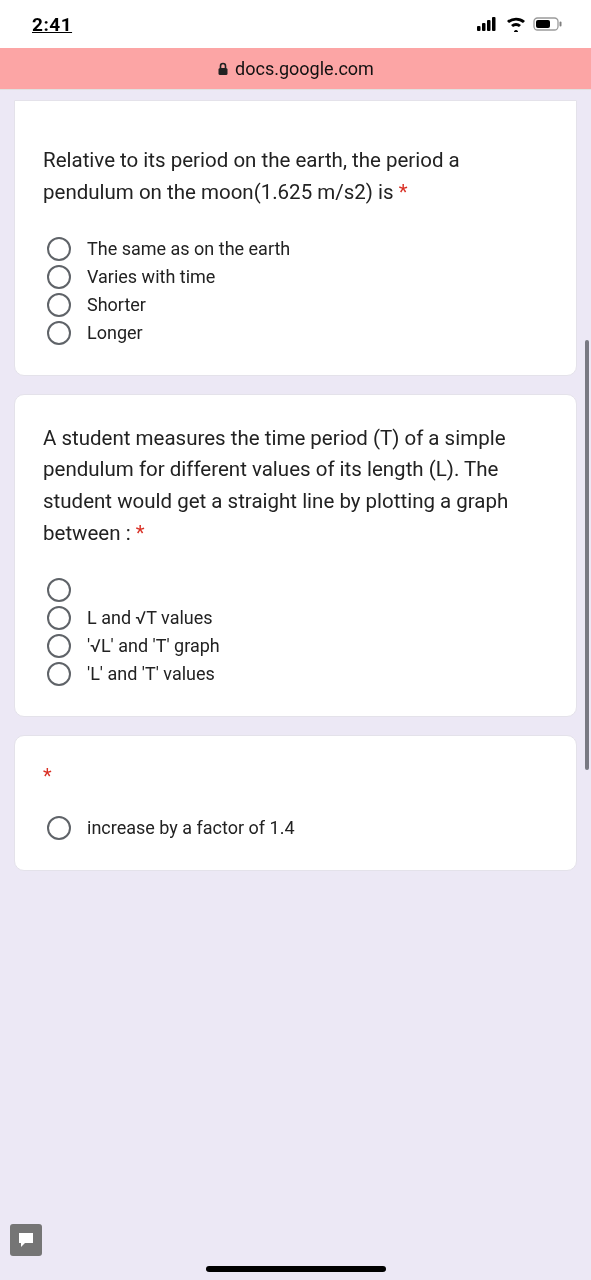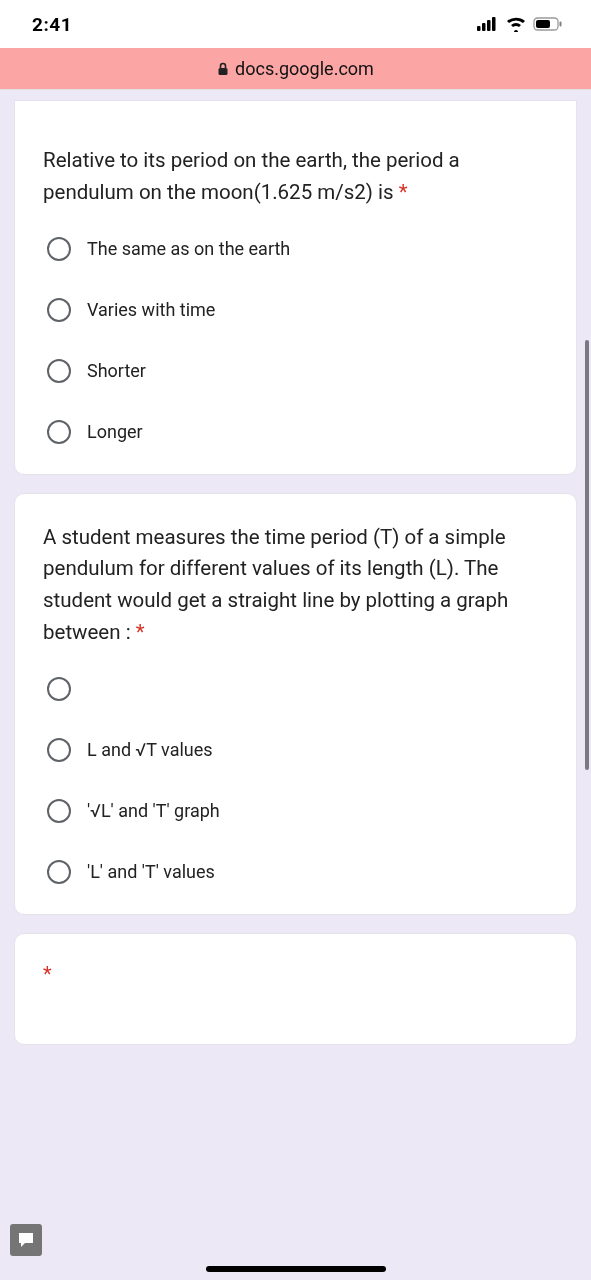--- a/index.html
+++ b/index.html
@@ -9,20 +9,21 @@
     background: #ece8f5;
     position: relative;
   }
   .status-bar {
     height: 48px;
     background: #fff;
     display: flex;
     align-items: center;
     justify-content: space-between;
     padding: 0 28px 0 32px;
+    text-decoration: underline;
   }
   .status-time {
     font-size: 19px;
     font-weight: 700;
     color: #000;
     letter-spacing: 0.5px;
   }
   .status-icons {
     display: flex;
     align-items: center;
@@ -55,21 +56,21 @@
     border: 1px solid #e4e2ea;
   }
   .question {
     font-size: 20.5px;
     line-height: 1.55;
     color: #222;
     margin-bottom: 28px;
     font-weight: 400;
   }
   .required { color: #d93025; }
-  .options { display: flex; flex-direction: column; gap: 37px; padding-left: 4px; }
+  .options { display: flex; flex-direction: column; gap: 4px; padding-left: 4px; }
   .option {
     display: flex;
     align-items: center;
     gap: 16px;
     cursor: pointer;
   }
   .radio {
     width: 24px;
     height: 24px;
     border: 2.5px solid #5f6368;
@@ -187,20 +188,24 @@
       <div class="option">
           <div class="radio"></div>
           <span class="option-label">'L' and 'T' values</span>
         </div>
     </div>
   </div>
 
   <div class="card">
     <div class="required" style="font-size:20px;margin-bottom:28px;">*</div>
     <div class="options">
+      <div class="option">
+          <div class="radio"></div>
+          <span class="option-label">increase by a factor of 1.4</span>
+        </div>
     </div>
   </div>
 
 </div>
 
 <div class="scroll-indicator"></div>
 
 <div class="feedback-button">
   <svg width="18" height="18" viewBox="0 0 18 18">
       <path d="M2 2 h14 v10 h-8 l-4 4 v-4 h-2 z M8 5 h2 v4 h-2 z M8 10 h2 v1.5 h-2 z" fill="#fff"></path>

